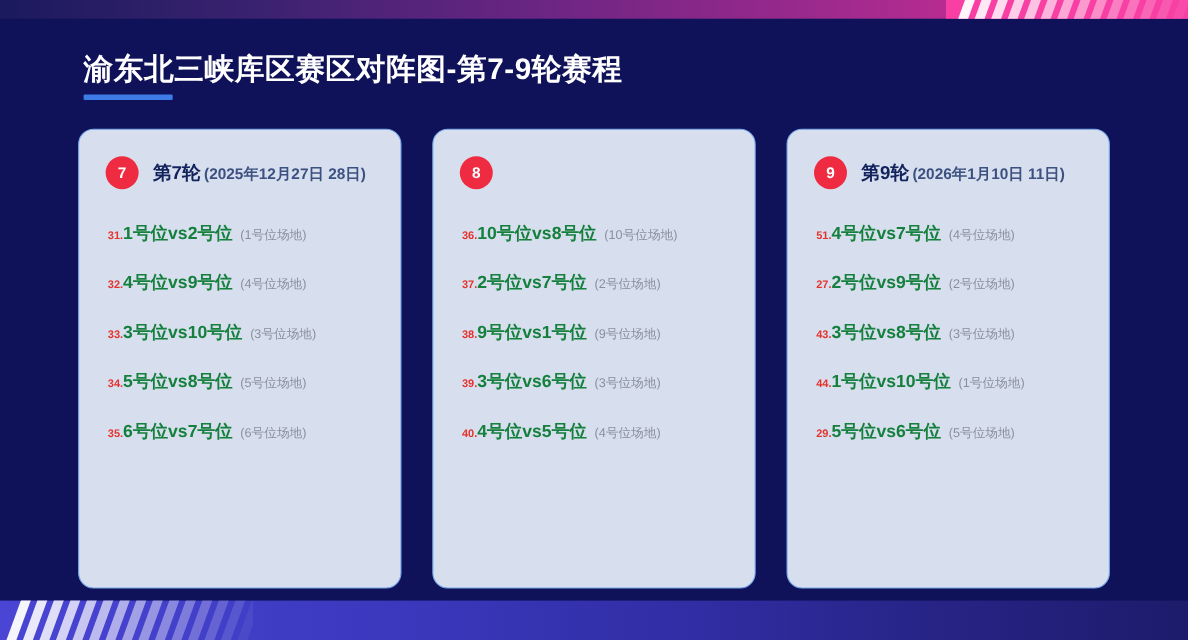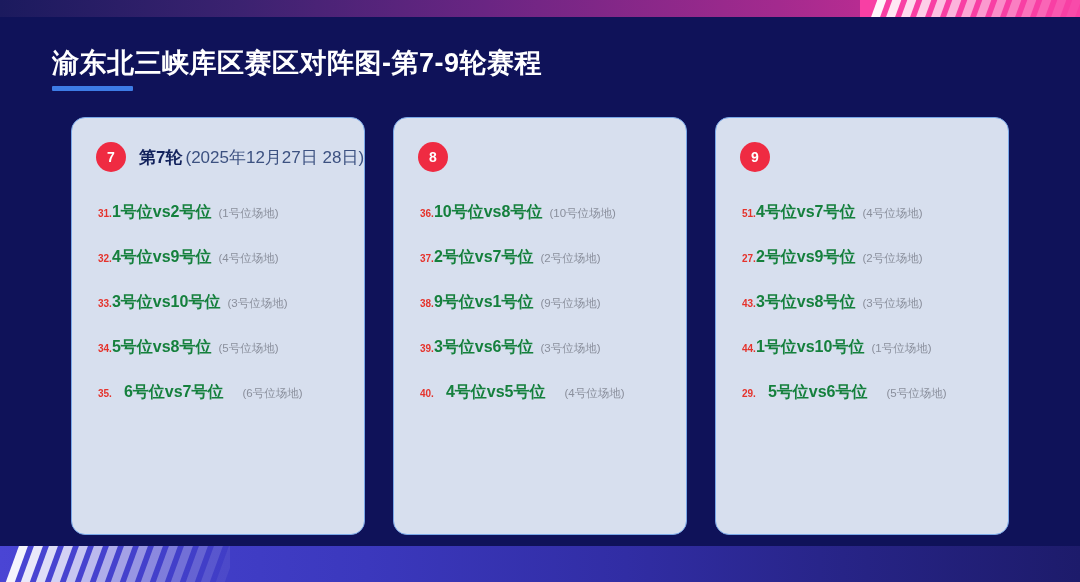--- a/index.html
+++ b/index.html
@@ -62,21 +62,21 @@
     width: 9px;
     height: 50px;
     background: #ffffff;
     transform: skewX(-20deg);
   }
 
   
   .page-header {
     position: absolute;
     top: 47px;
-    left: 52px;
+    left: 76px;
   }
   .page-title {
     font-size: 27px;
     font-weight: bold;
     color: #ffffff;
     letter-spacing: 0.5px;
     white-space: nowrap;
     line-height: 1.2;
   }
   .title-underline {
@@ -125,36 +125,36 @@
     flex: 0 0 auto;
     margin-right: 13px;
   }
   .round-title {
     font-size: 17px;
     font-weight: bold;
     color: #12225c;
     white-space: nowrap;
   }
   .round-date {
-    font-size: 17px;
-    font-weight: normal;
+    font-size: 14px;
+    font-weight: bold;
     color: #3c5180;
     margin-left: 3px;
   }
 
   .match-list {
     padding: 0 16px 0 26px;
   }
   .match-row {
     display: flex;
     align-items: baseline;
     margin-bottom: 24px;
     white-space: nowrap;
   }
-  .match-row:last-child { margin-bottom: 0; gap: 12px; }
+  .match-row:last-child { margin-bottom: 0; }
   .match-num {
     font-size: 10px;
     font-weight: bold;
     color: #e5332c;
     flex: 0 0 auto;
   }
   .match-text {
     font-size: 16px;
     font-weight: bold;
     color: #15803d;
@@ -255,20 +255,21 @@
         <div class="match-row">
           <span class="match-num">40.</span>
           <span class="match-text">4号位vs5号位</span>
           <span class="match-venue">(4号位场地)</span>
         </div>
       </div>
     </div>
     <div class="card">
       <div class="card-header">
         <div class="round-badge">9</div>
+        <div class="round-title"><span>第9轮</span><span class="round-date">(2026年1月10日 11日)</span></div>
       </div>
       <div class="match-list">
         <div class="match-row">
           <span class="match-num">51.</span>
           <span class="match-text">4号位vs7号位</span>
           <span class="match-venue">(4号位场地)</span>
         </div>
         <div class="match-row">
           <span class="match-num">27.</span>
           <span class="match-text">2号位vs9号位</span>

